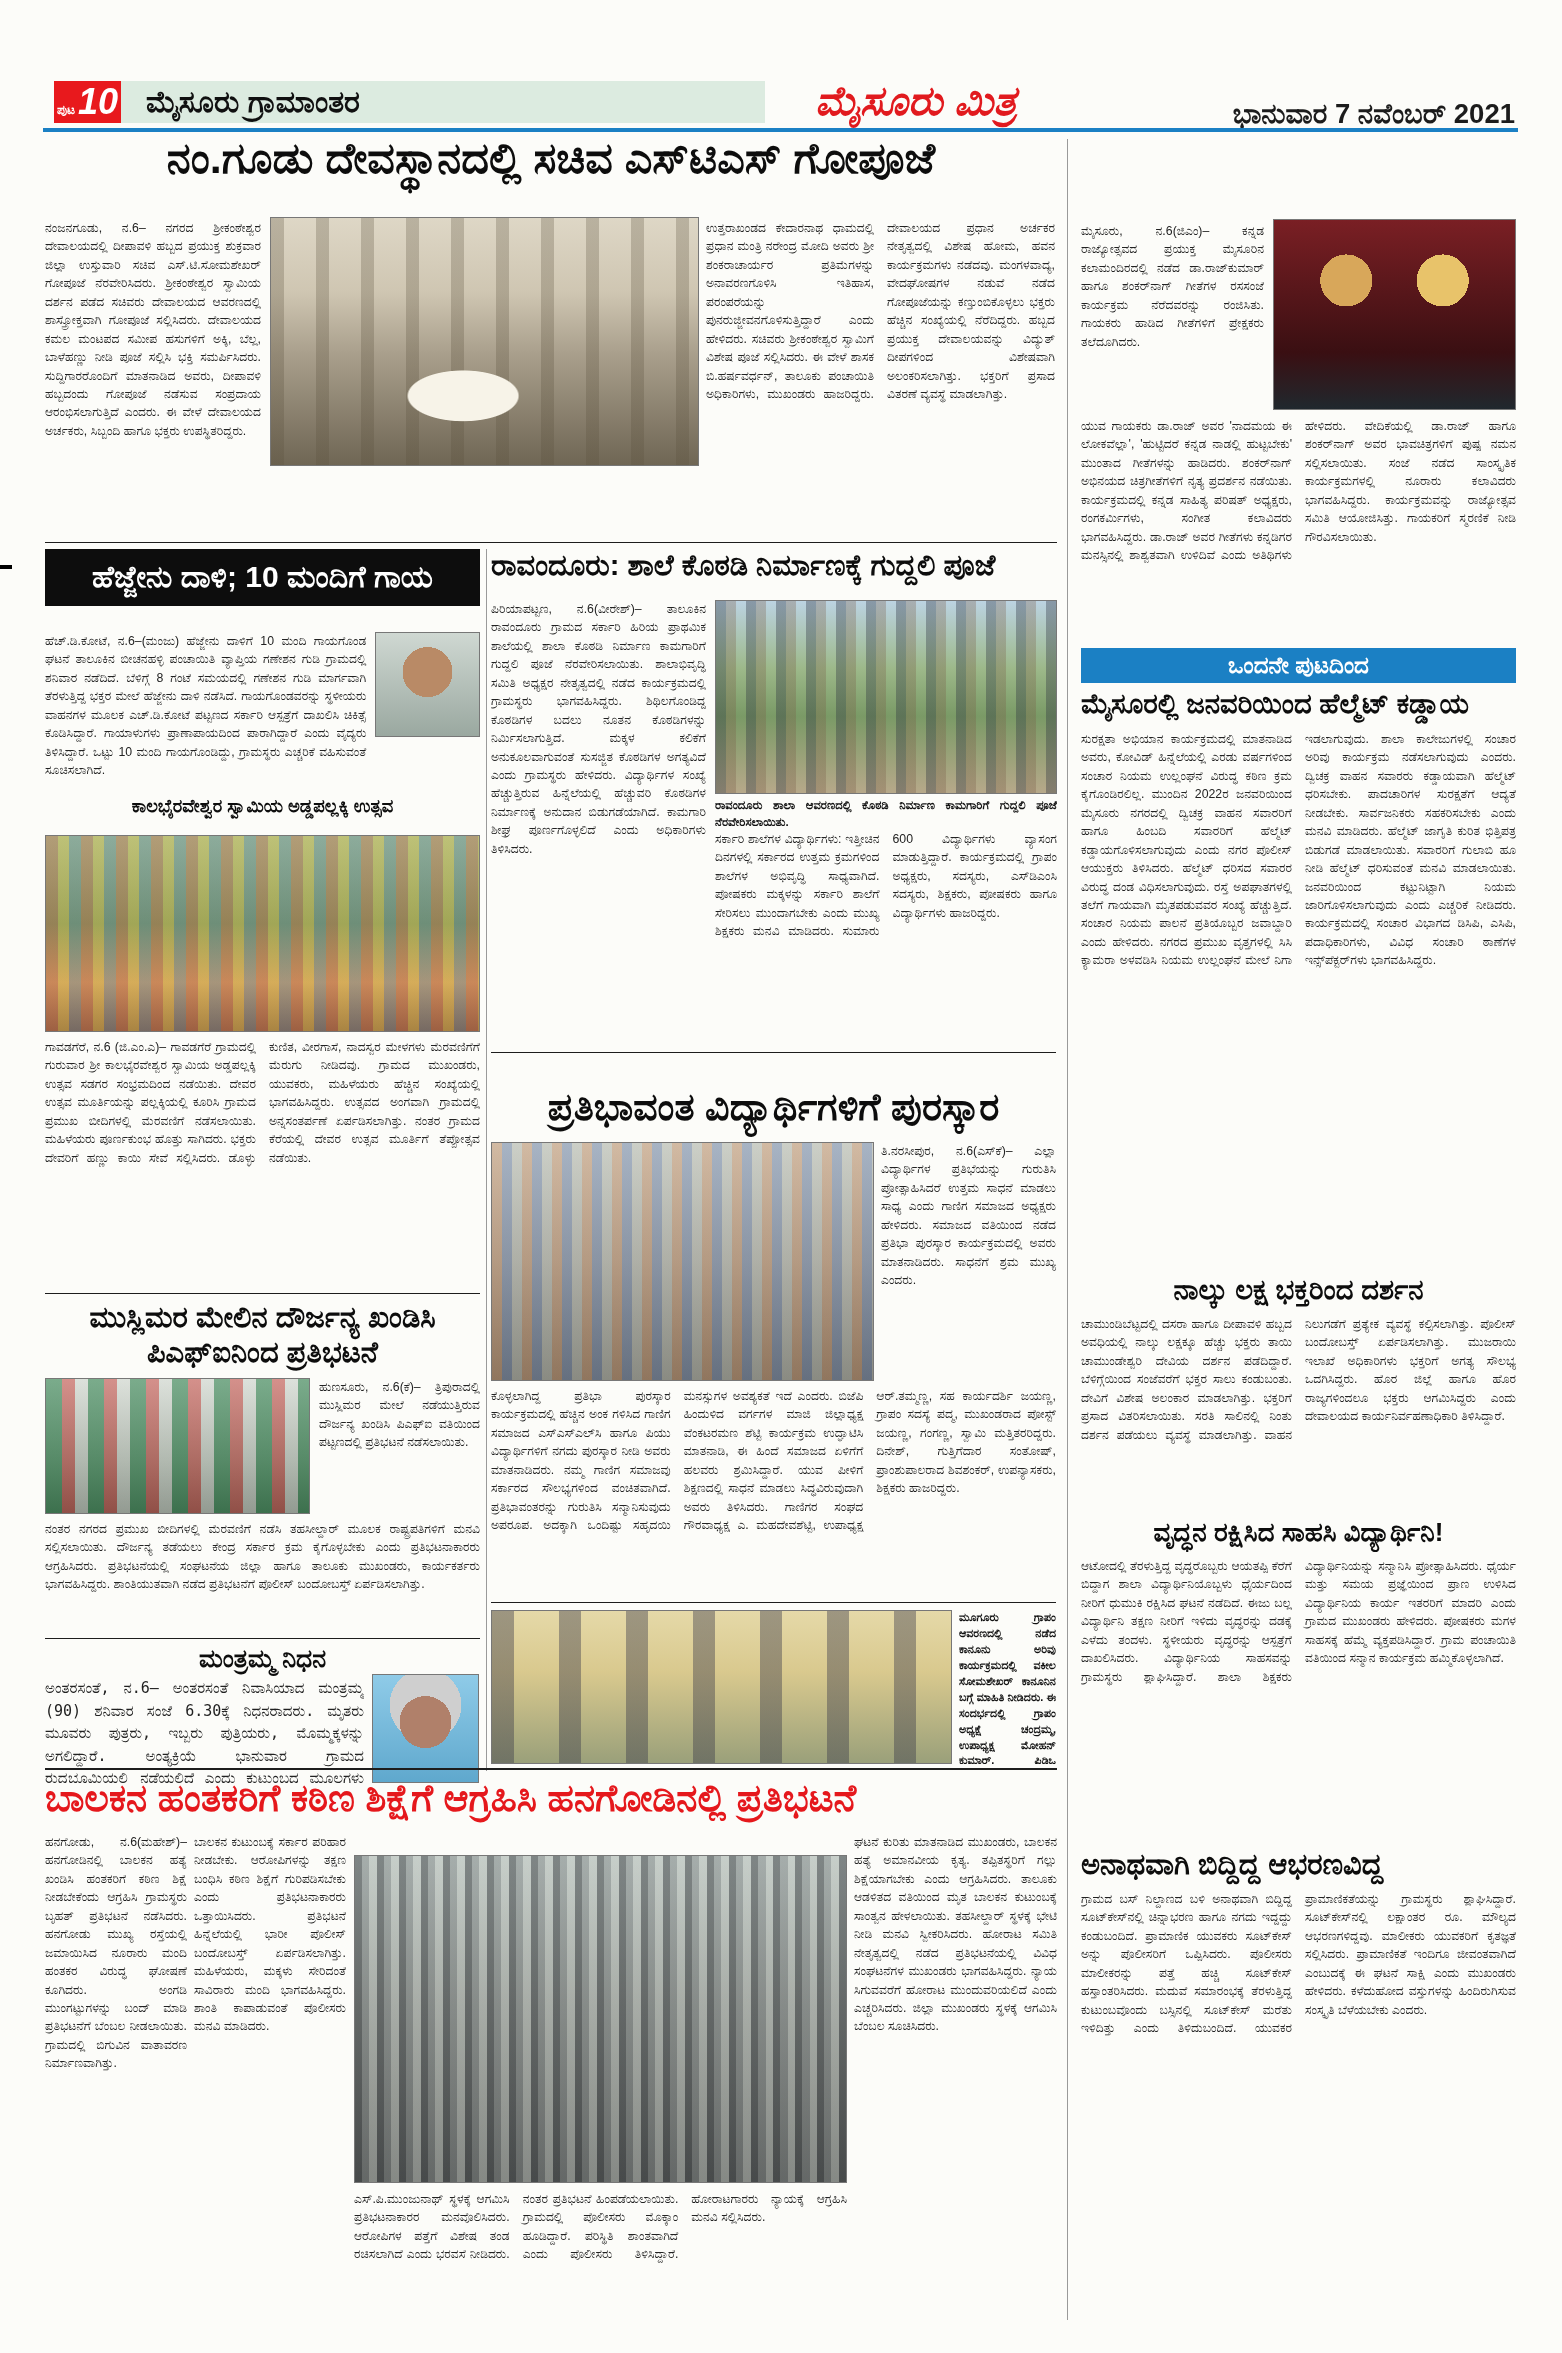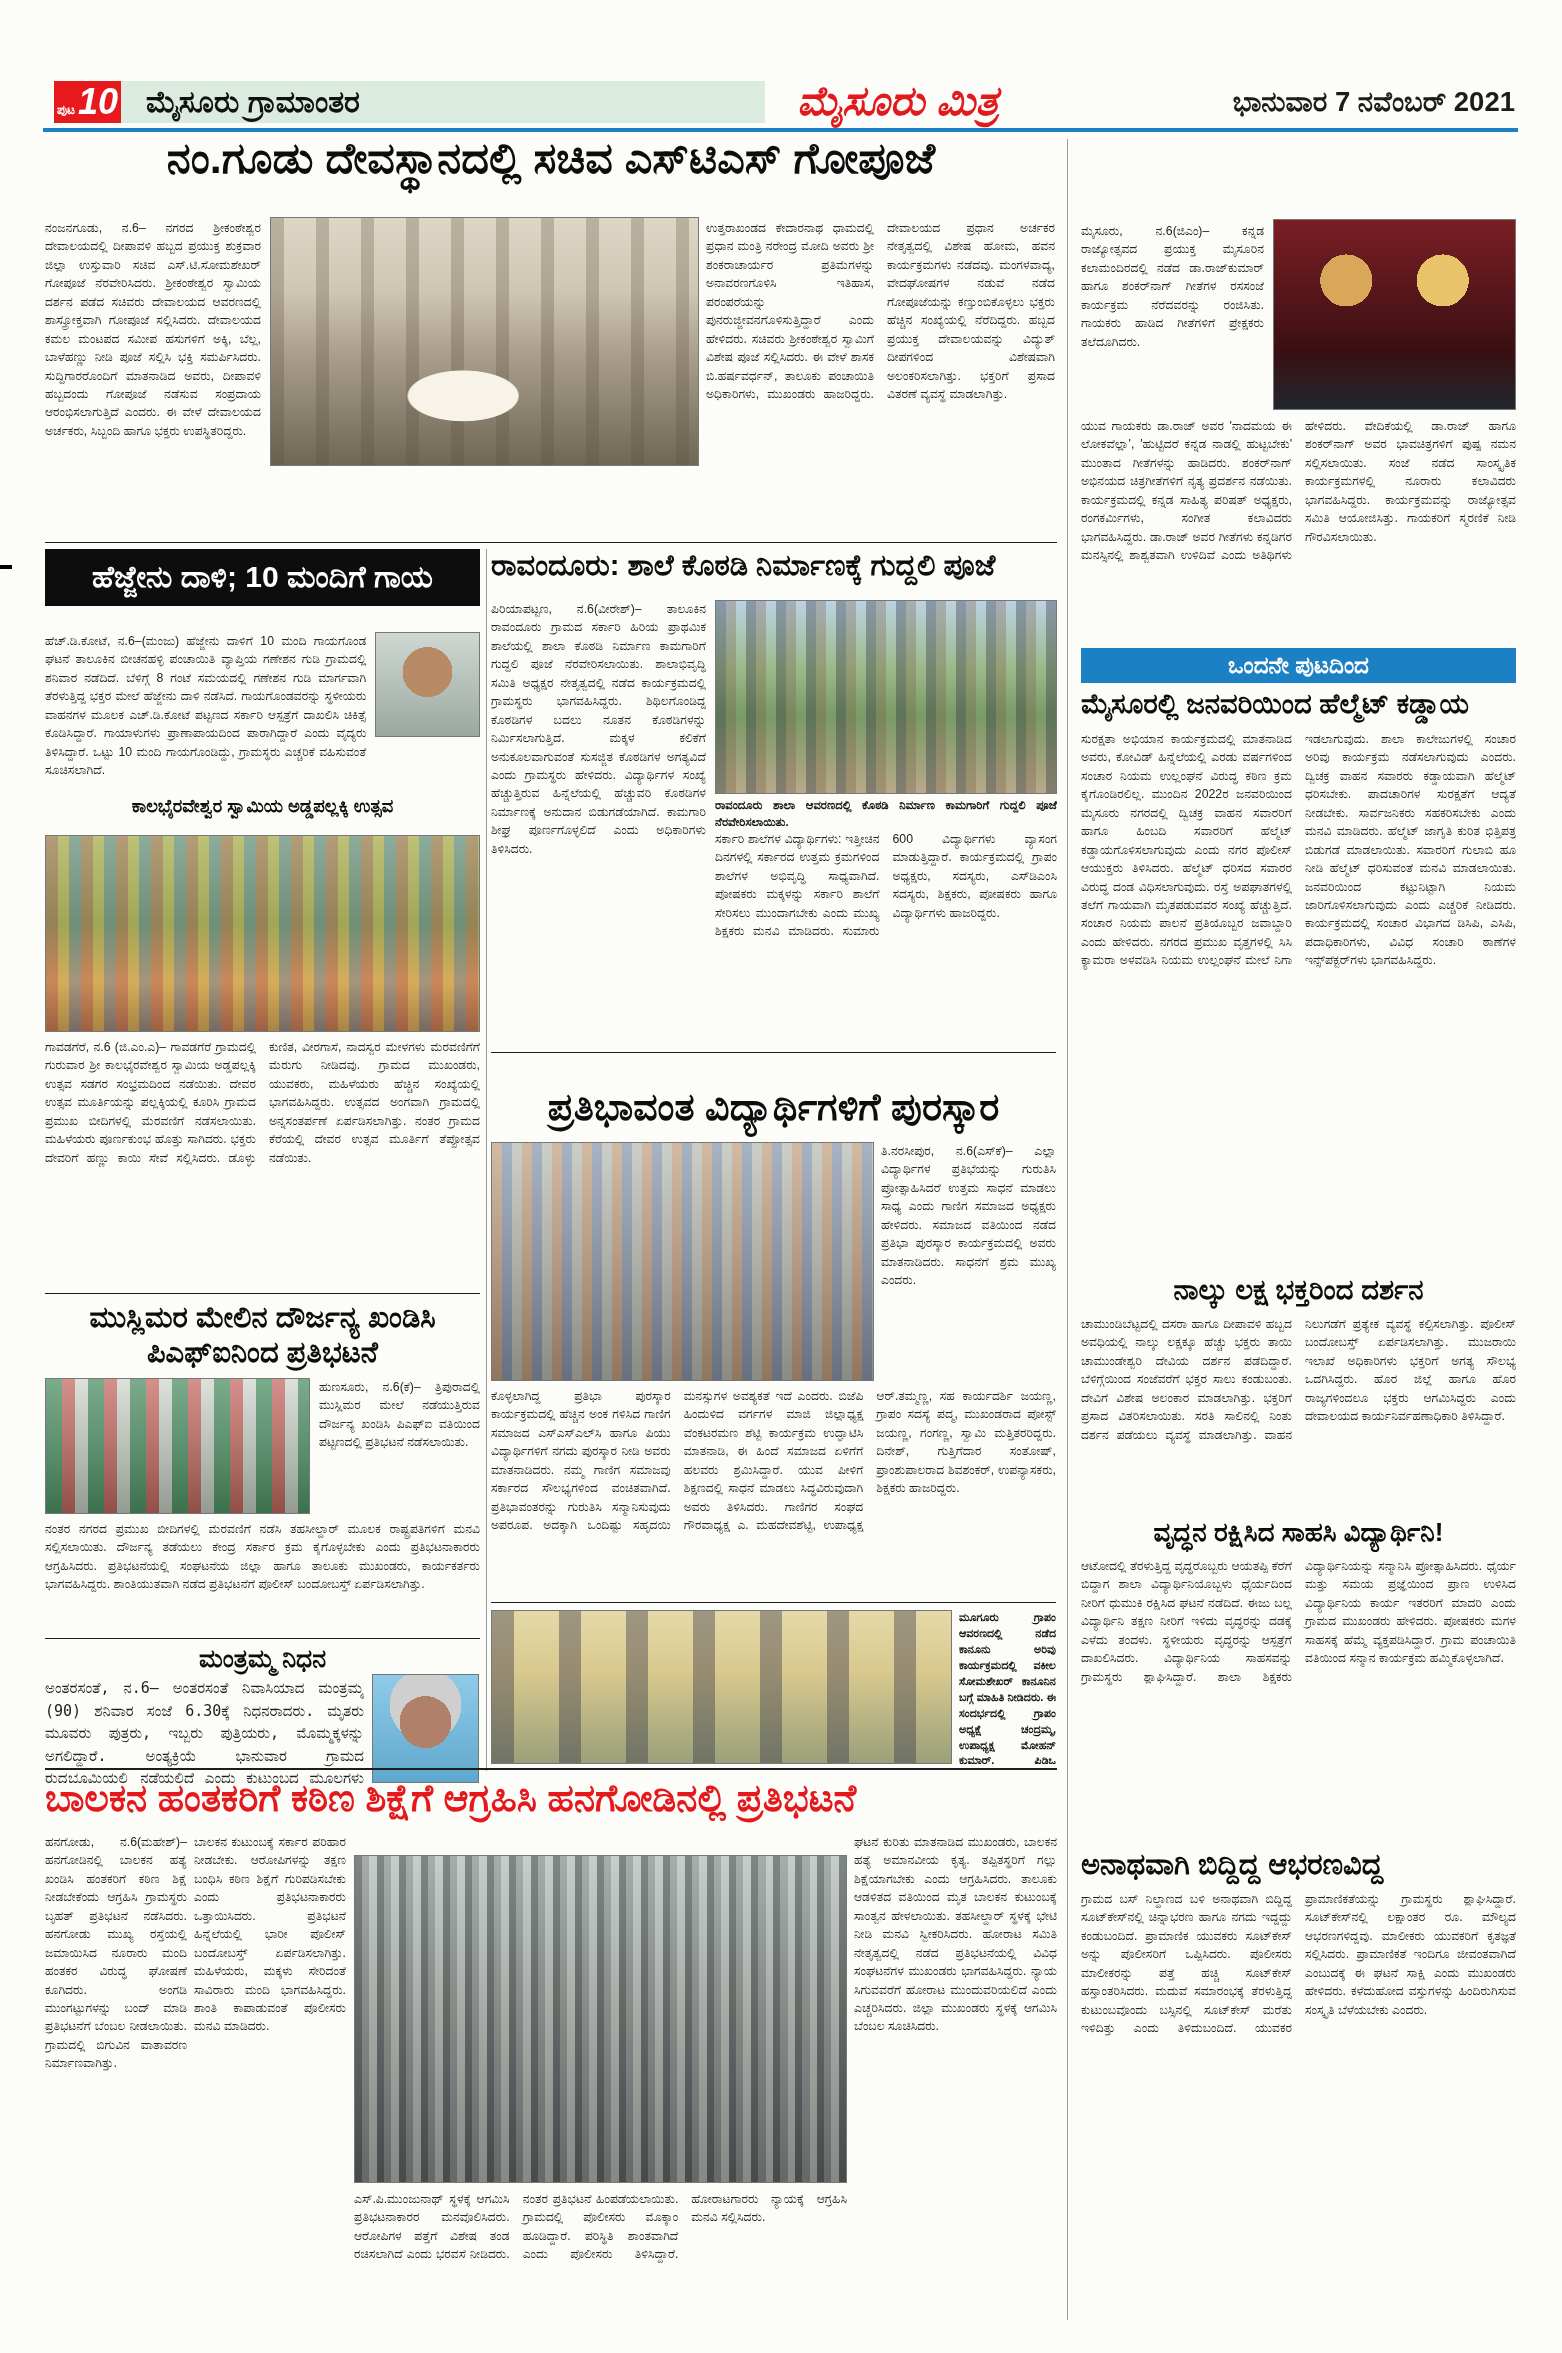--- a/index.html
+++ b/index.html
@@ -14,22 +14,22 @@
   .photo{border:0.7px solid #777;}
   .rule-h{background:#1d1d1d;}
   .rule-v{background:#9a9a9a;}
   .hl{font-weight:bold;color:#0d0d0d;}
   .center{text-align:center;}
   .pageno-box{background:#e8191d;color:#fff;display:flex;align-items:center;justify-content:center;gap:2.9px;}
   .pageno-label{font-size:12.3px;font-weight:bold;align-self:flex-end;margin-bottom:5.8px;}
   .pageno-num{font-size:36px;font-weight:bold;font-style:italic;line-height:1;}
   .section-box{background:#dcebe0;display:flex;align-items:center;padding-left:25px;
                font-size:30px;font-weight:bold;color:#101010;}
-  .masthead{color:#e11a1e;font-size:41px;font-weight:bold;font-style:italic;white-space:nowrap;}
-  .edition-date{font-size:27.5px;font-weight:bold;text-align:right;}
+  .masthead{color:#e11a1e;font-size:41px;font-weight:bold;font-style:italic;white-space:nowrap;margin-left:18px;}
+  .edition-date{font-size:27.5px;font-weight:bold;text-align:right;margin-top:12px;}
   .kicker-bar{background:#1b80c4;color:#fff;display:flex;align-items:center;justify-content:center;
               font-size:23px;font-weight:bold;}
   .blackbox{background:#0d0d0d;color:#fff;display:flex;align-items:center;justify-content:center;
             font-size:30px;font-weight:bold;}
   .red-headline{color:#e5181c;}
   .float-photo{float:right;margin:0 0 5.8px 8.7px;}
 </style>
 </head>
 <body>
 

